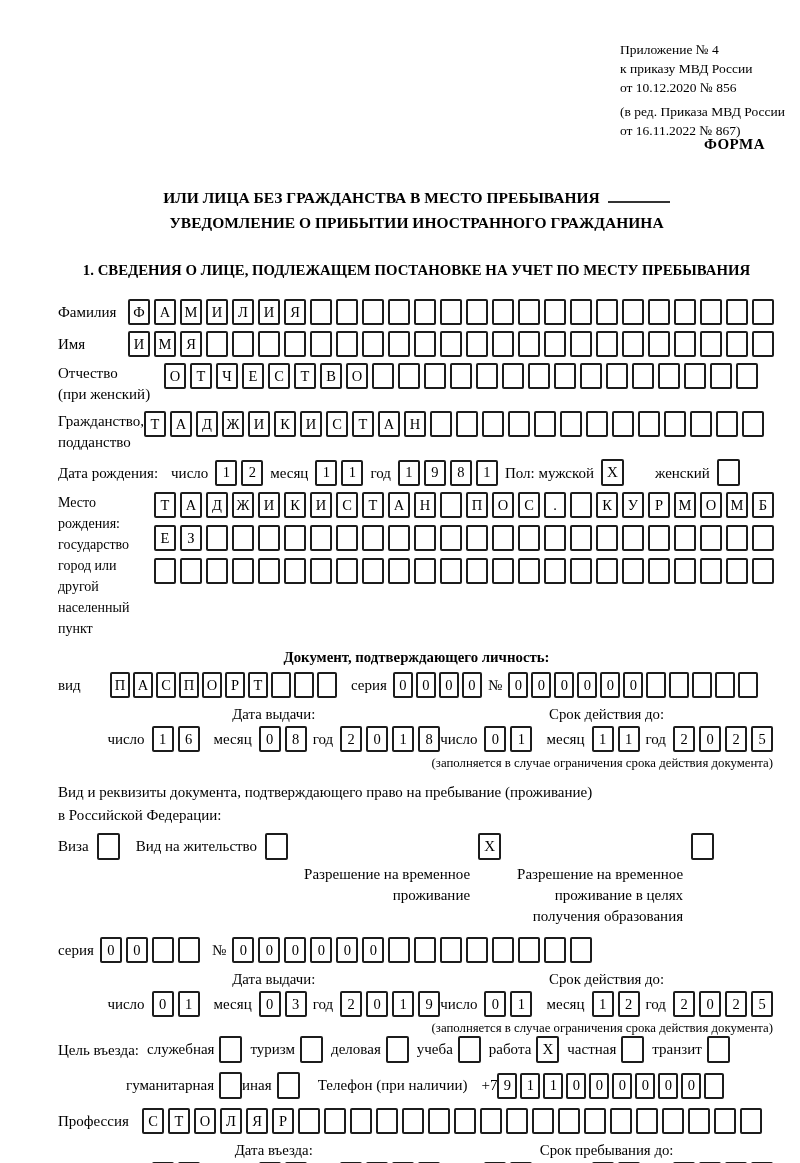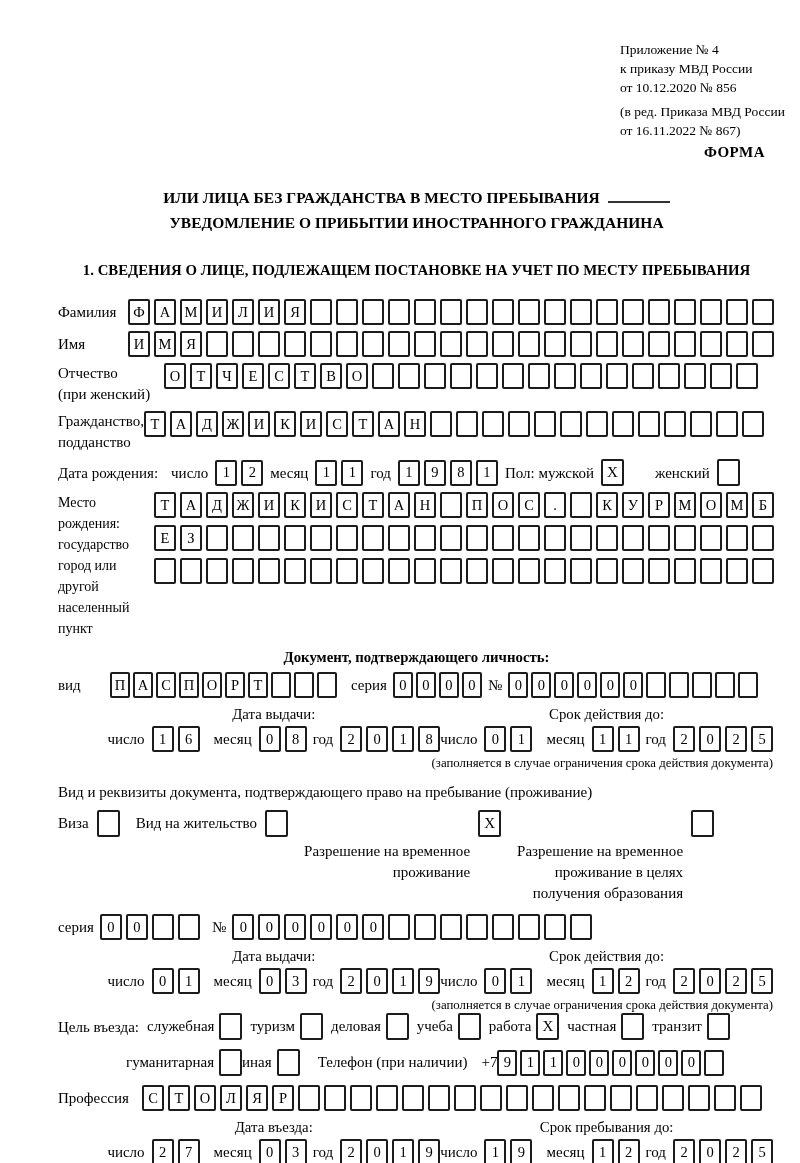--- a/index.html
+++ b/index.html
@@ -2,21 +2,21 @@
 <html><head>
 <meta charset="utf-8">
 <style>
   html,body { margin:0; padding:0; background:#ffffff; }
   body { width:800px; height:1163px; font-family:"Liberation Serif", serif; color:#000; }
   .page { position:relative; width:800px; height:1163px; box-sizing:border-box; padding:40px 25px 0 58px; overflow:hidden; }
 
   
   .req-block { position:absolute; left:620px; top:40px; font-size:13.5px; line-height:19px; }
   .req-block .part2 { margin-top:5px; }
-  .forma { position:absolute; top:144px; right:35px; font-weight:bold; font-size:15px; letter-spacing:.5px; }
+  .forma { position:absolute; top:136px; right:35px; font-weight:bold; font-size:15px; letter-spacing:.5px; }
 
   .title { margin-top:145px; text-align:center; font-weight:bold; font-size:15.5px; line-height:25px; }
   .title-underline { display:inline-block; width:62px; border-bottom:2px solid #333; height:1px; vertical-align:baseline; margin-left:8px; }
 
   .section-title { margin-top:27px; text-align:center; font-weight:bold; font-size:14.8px; }
 
   
   .frow { display:flex; align-items:flex-start; margin-top:6px; }
   .flabel { font-size:15px; line-height:26px; flex:0 0 auto; }
   .w70  { width:70px; }
@@ -406,20 +406,21 @@
               <span class="cell">5</span>
             </span>
         </div>
       </div>
     </div>
     <div class="note-right">(заполняется в случае ограничения срока действия документа)</div>
   </div>
 
   <div class="intro">
     <div>Вид и реквизиты документа, подтверждающего право на пребывание (проживание)</div>
+    <div>в Российской Федерации:</div>
   </div>
 
   <div class="doc-types">
     <span class="opt">
       <span class="flabel">Виза</span>
       <span class="cb"></span>
     </span>
     <span class="opt">
       <span class="flabel">Вид на жительство</span>
       <span class="cb"></span>

